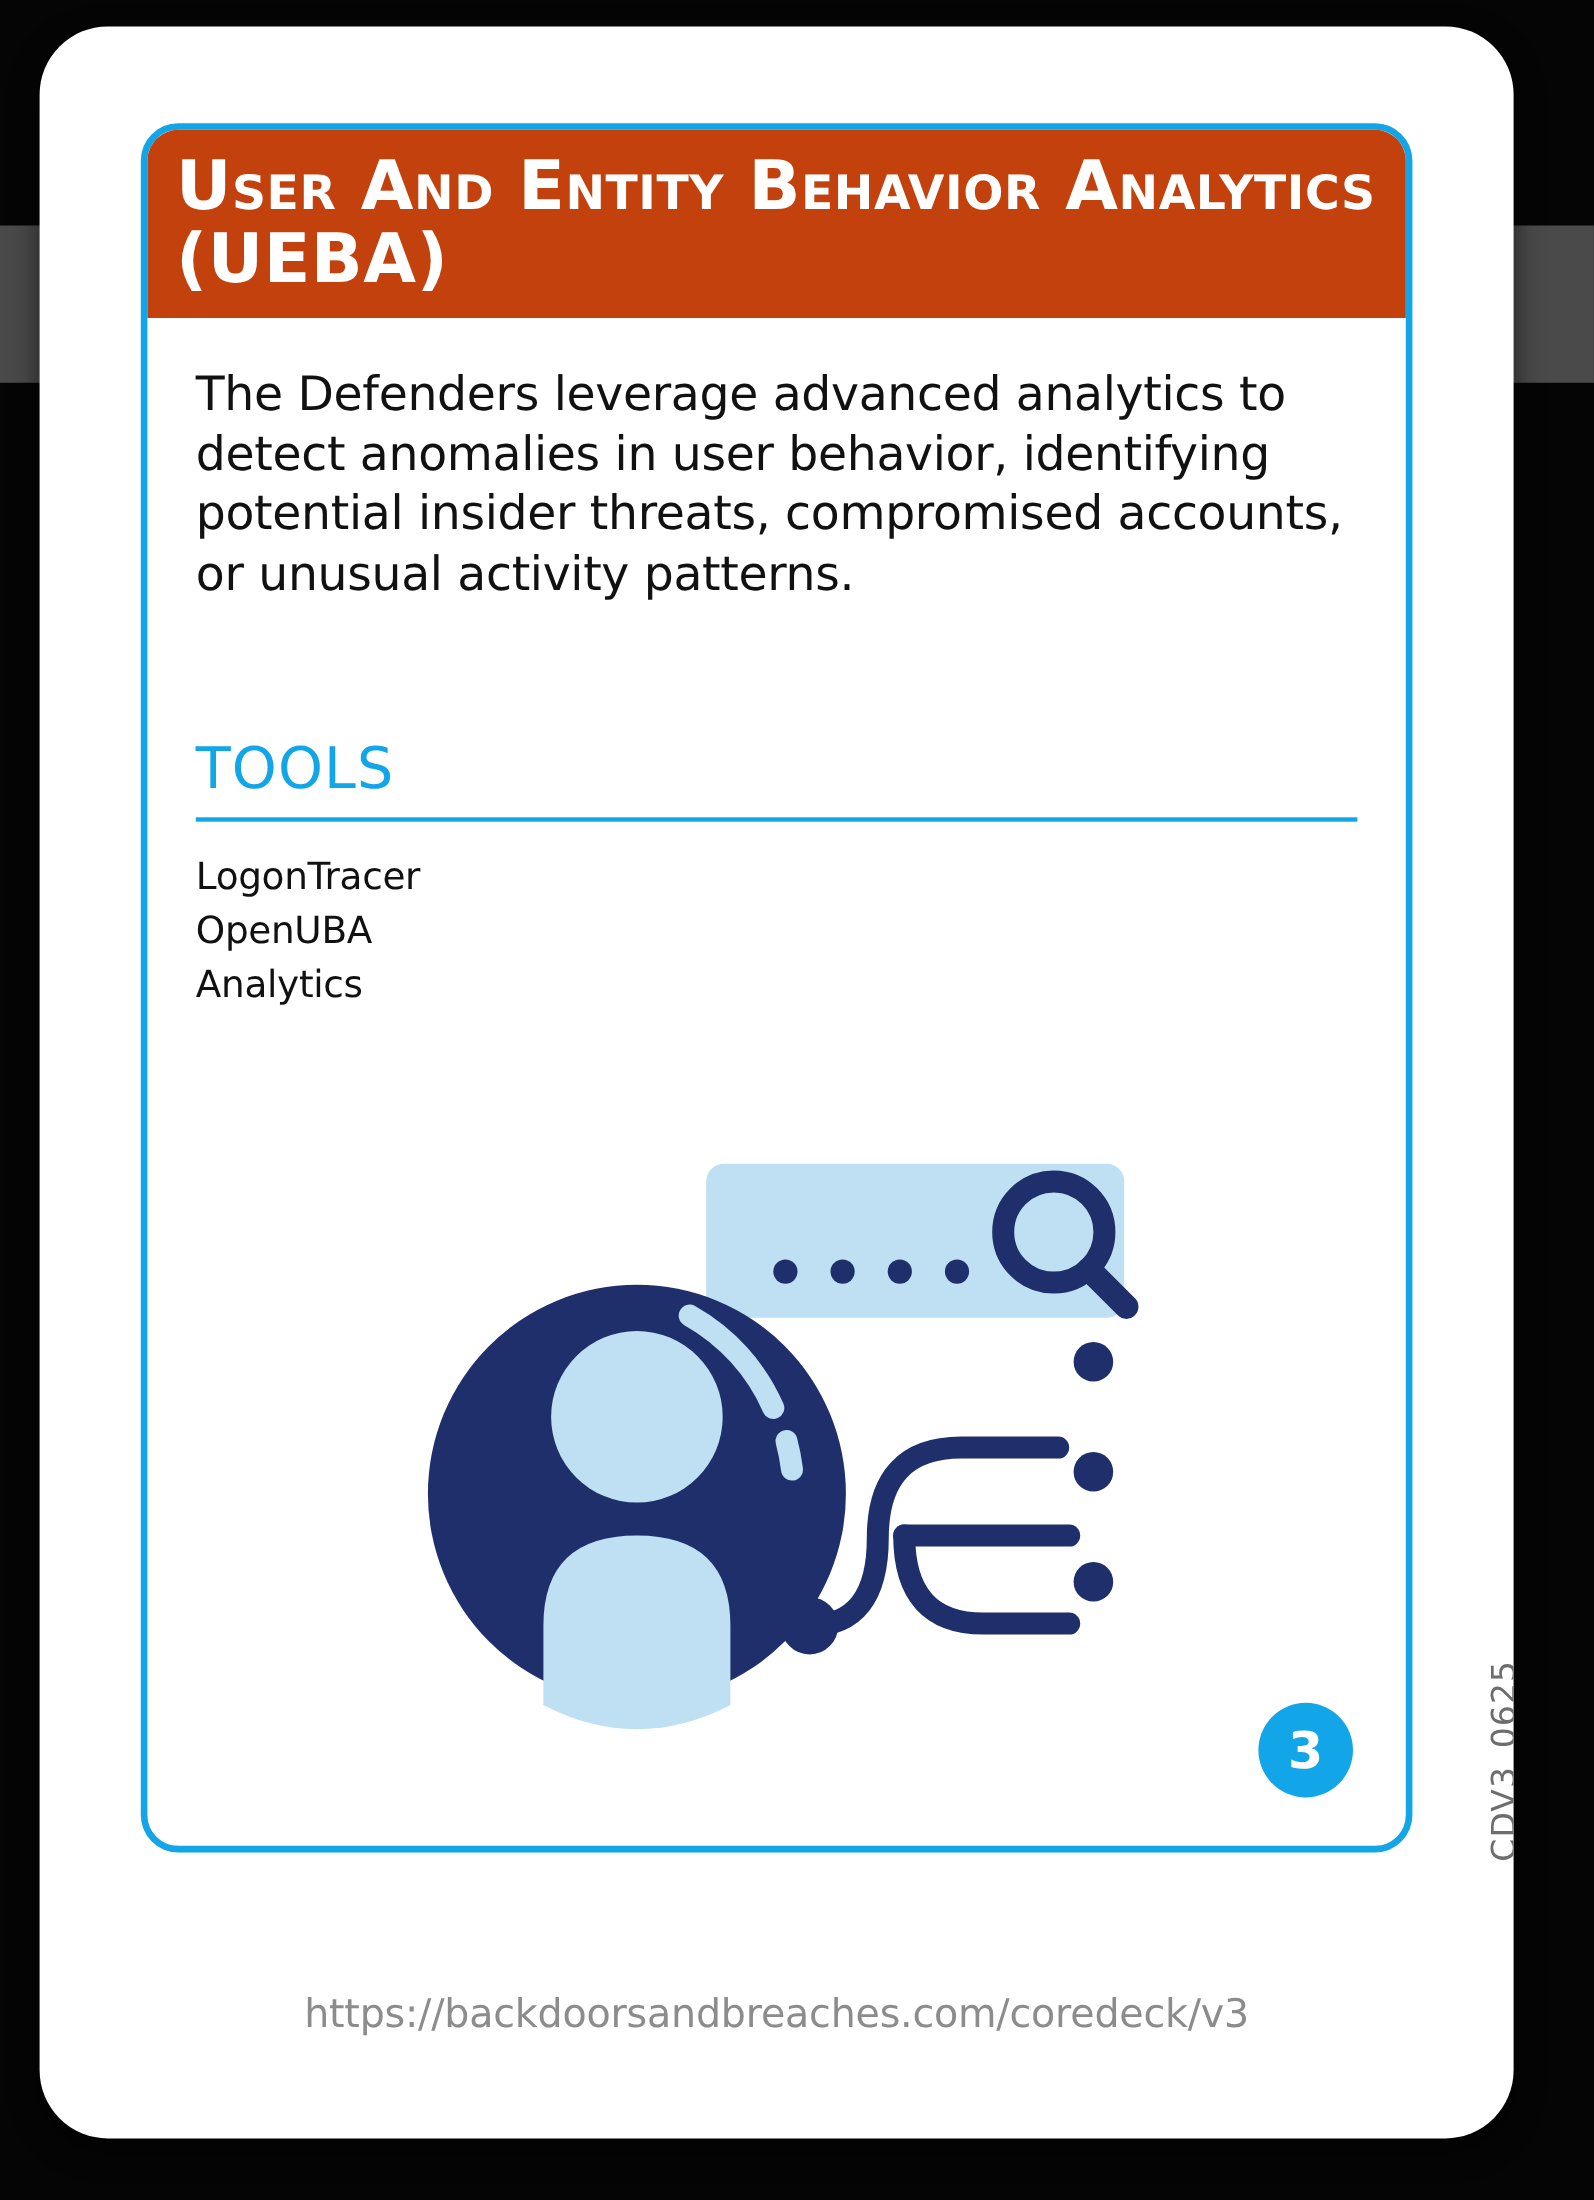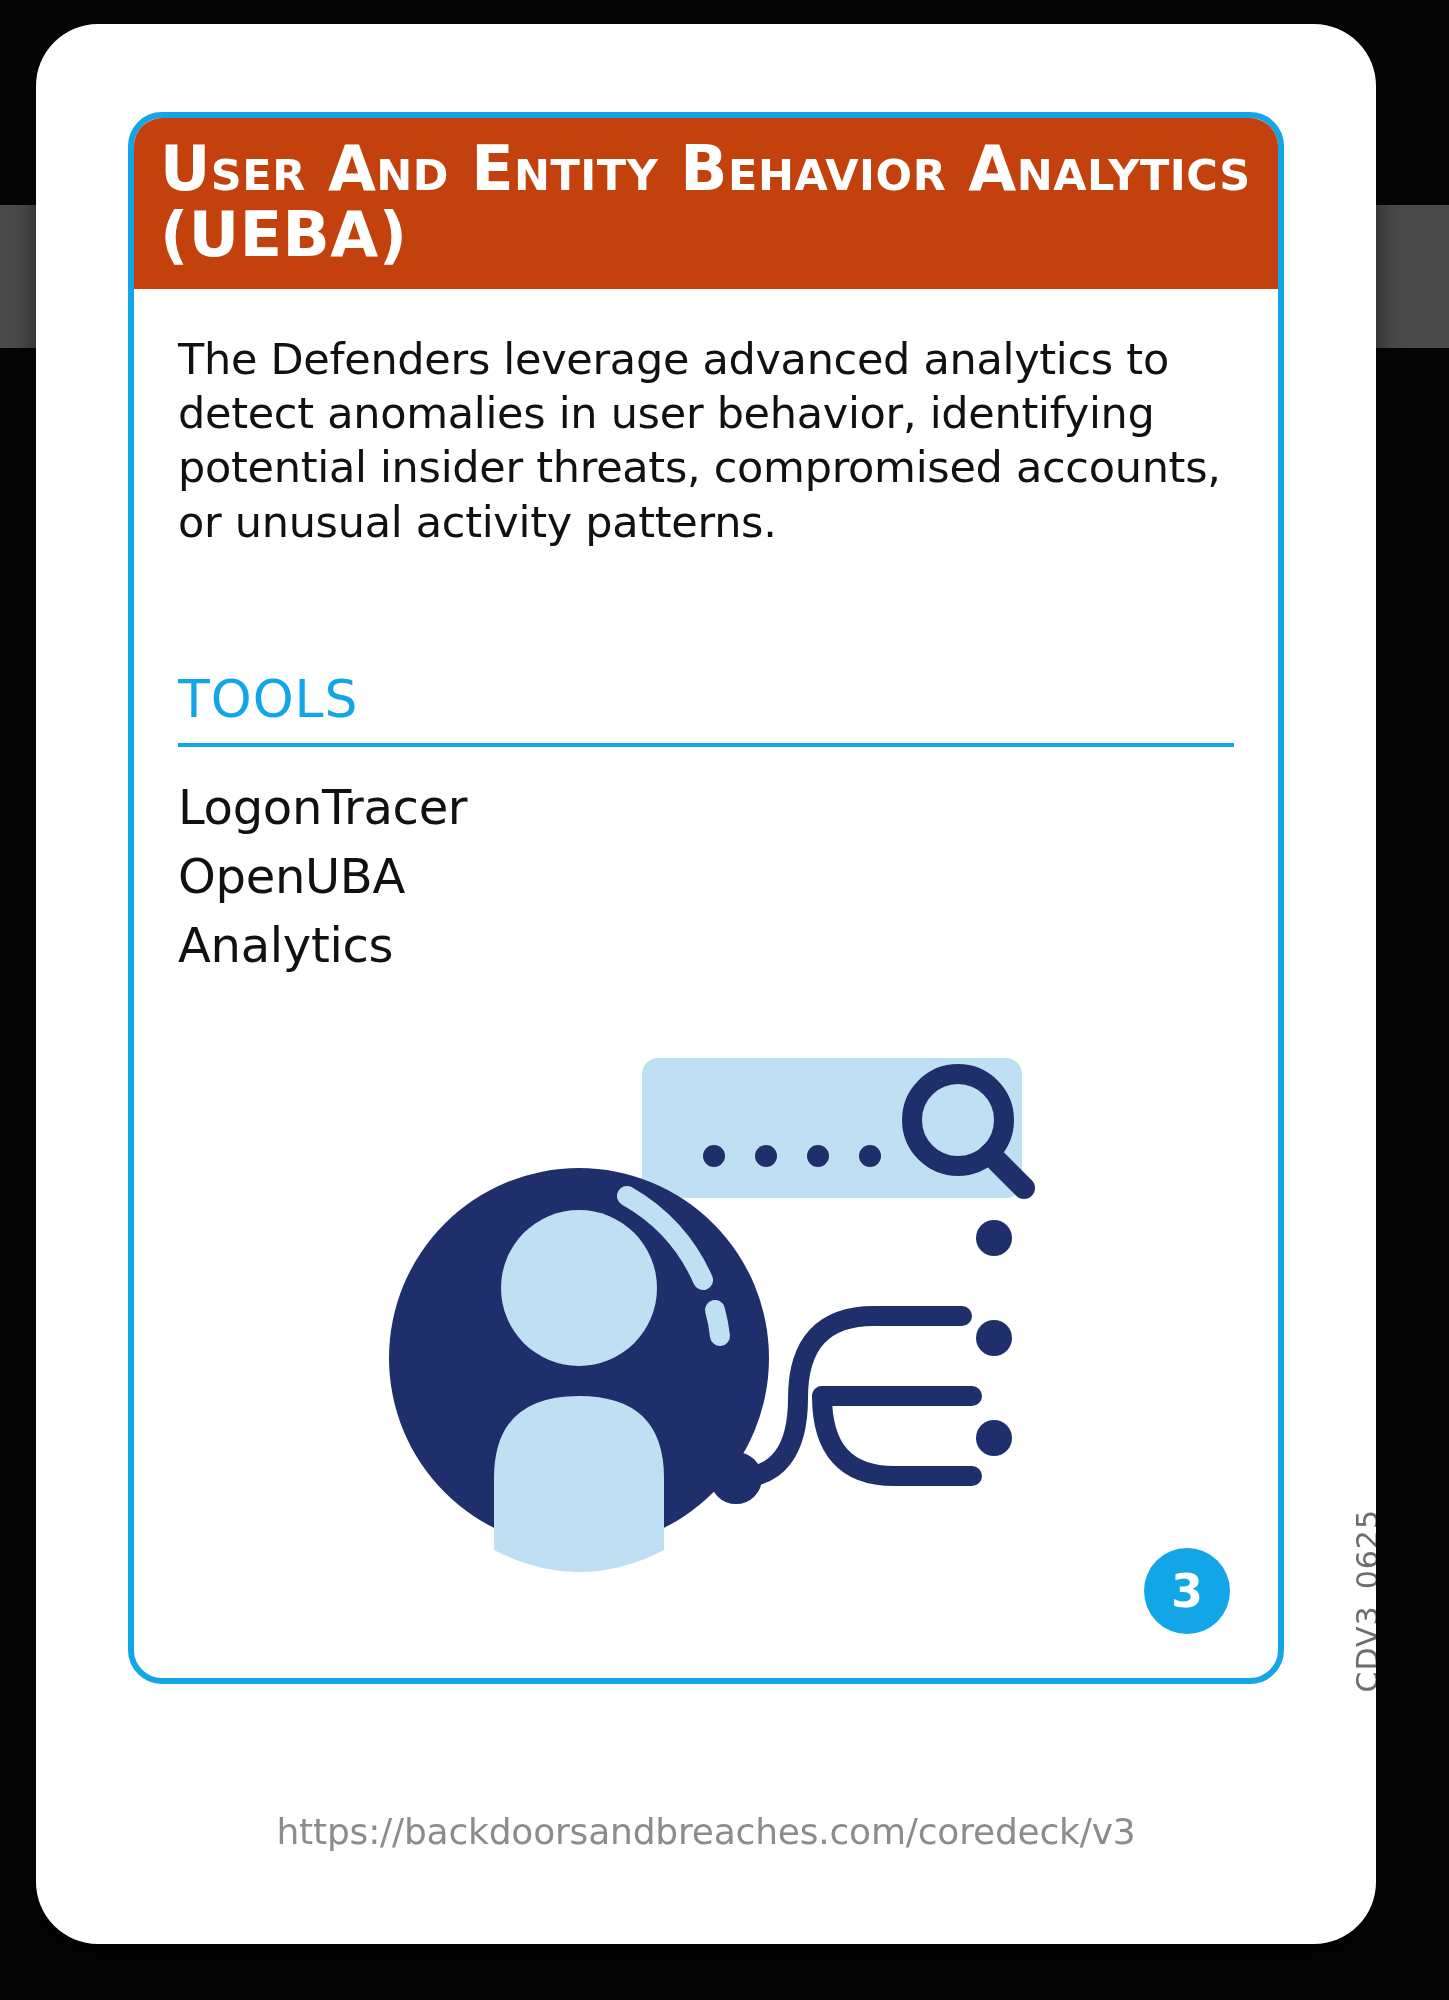--- a/index.html
+++ b/index.html
@@ -109,21 +109,21 @@
     height: 4px;
     background: #12a5e8;
     width: 100%;
   }
 
   .tools-list {
     margin-top: 26px;
   }
   .tool-item {
     font-family: "DejaVu Sans", sans-serif;
-    font-size: 48px;
+    font-size: 34px;
     line-height: 1.44;
     color: #111111;
     letter-spacing: -0.3px;
   }
 
   
   .illustration {
     position: absolute;
     left: 250px;
     top: 930px;

